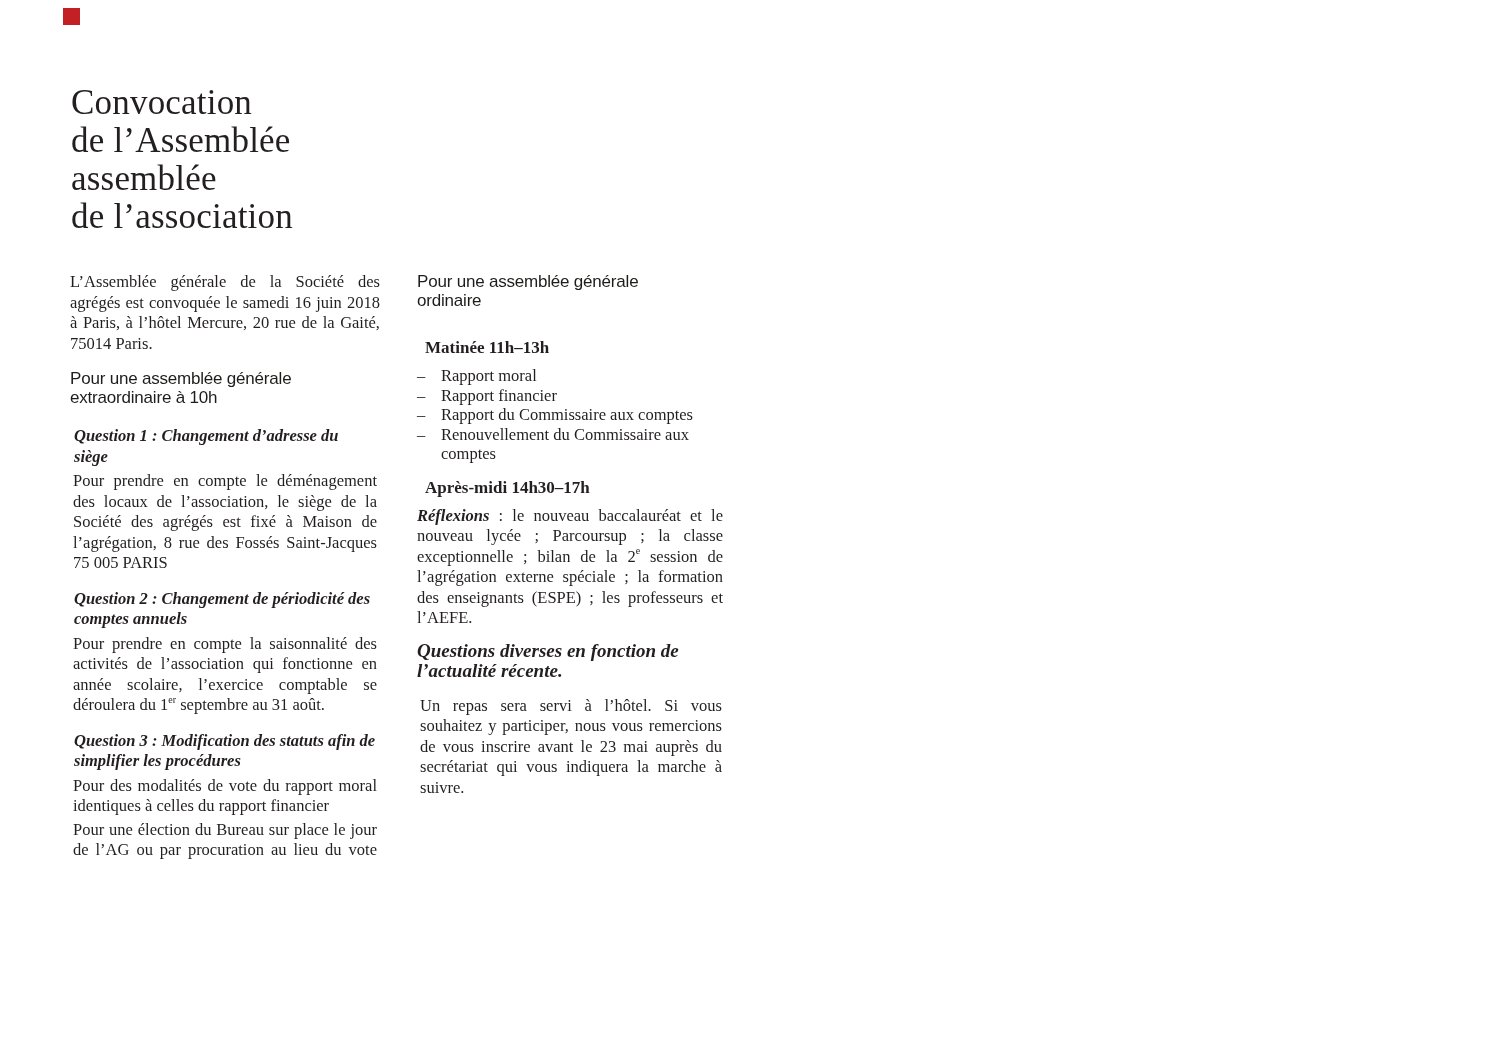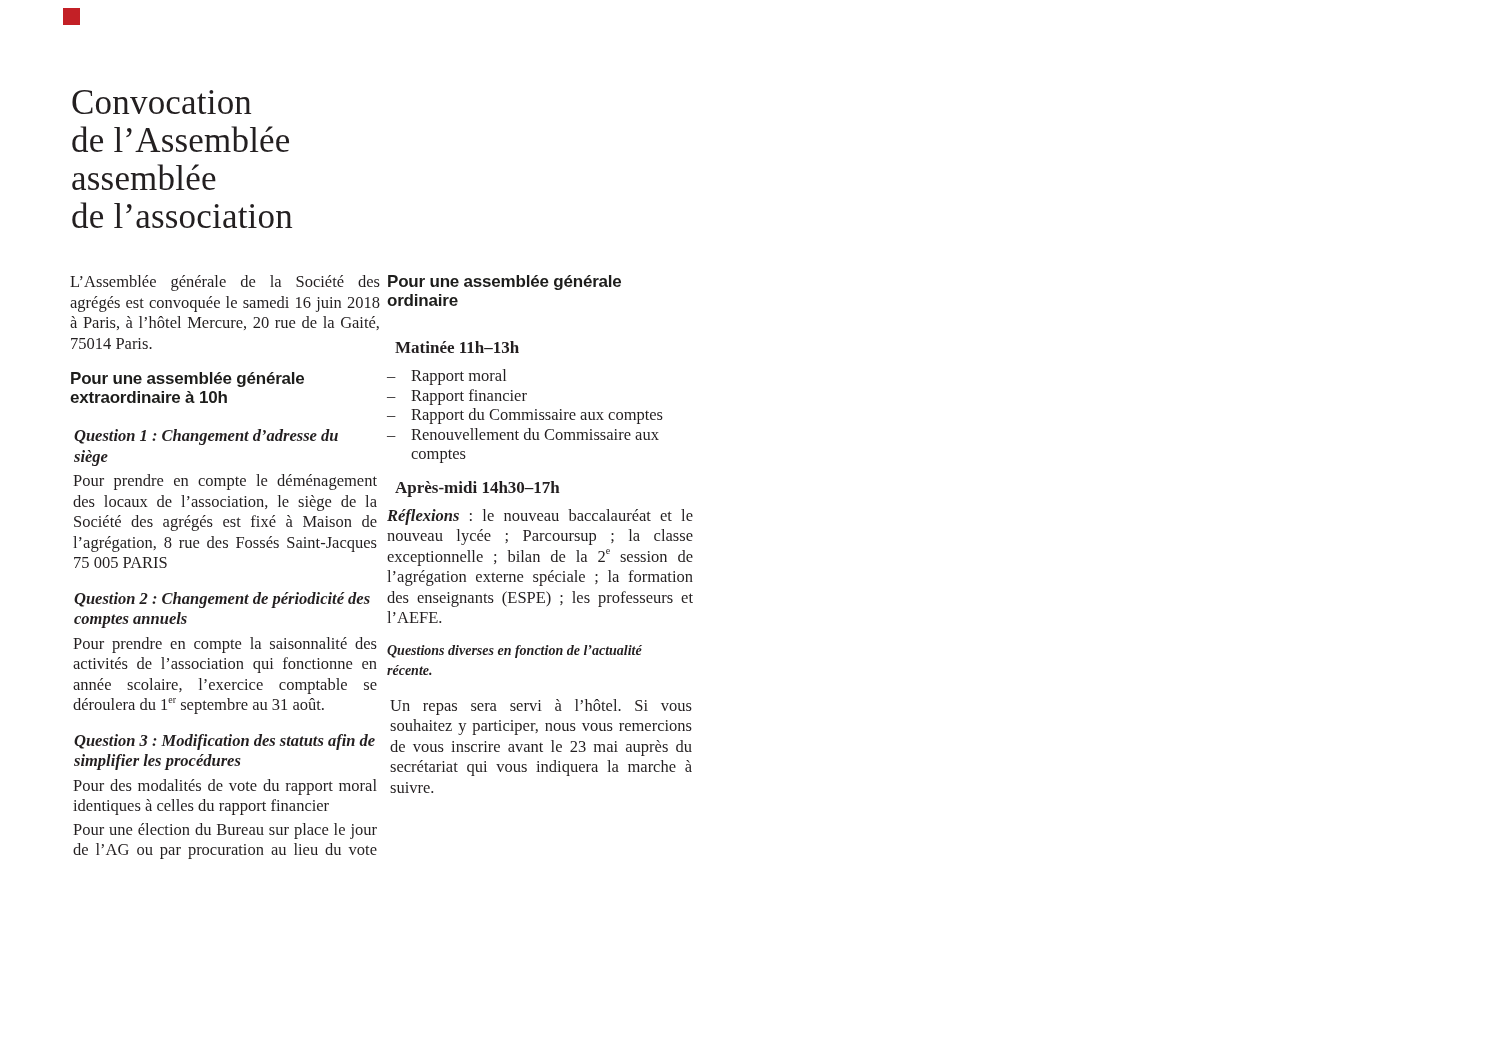--- a/index.html
+++ b/index.html
@@ -29,38 +29,38 @@
     font-size: 35px;
     line-height: 38px;
     letter-spacing: 0.2px;
     color: #231f20;
   }
   .columns {
     position: absolute;
     left: 70px;
     top: 272px;
     display: flex;
-    gap: 7px;
+    gap: 37px;
     justify-content: space-between;
   }
   .col-left  { width: 310px; }
   .col-right { width: 308px; }
 
   .body {
     font-size: 16.5px;
     line-height: 20.5px;
     margin: 3px;
   }
   .just { text-align: justify; }
 
   .sans-heading {
     font-family: "Liberation Sans", sans-serif;
     font-size: 17px;
     line-height: 19px;
-    font-weight: 700;
+    font-weight: 400;
     color: #1d1d1b;
     margin: 0;
     letter-spacing: -0.2px;
   }
   .col-left  .intro        { margin: 0 0 15px 0; }
   .col-left  .sans-heading { margin: 0 0 19px 0; }
   .col-right .sans-heading { margin: 0 0 27px 0; }
 
   .q { margin: 0 0 15px 0; }
   .q-heading {
@@ -82,21 +82,21 @@
     padding: 0;
   }
   .agenda li {
     display: flex;
     font-size: 16.5px;
     line-height: 19.5px;
   }
   .agenda .dash { flex: 0 0 24px; }
   .afternoon-para { margin: 0 2px 12px 0; }
   .misc-heading {
-    font-size: 14px;
+    font-size: 19px;
     line-height: 20.5px;
     font-weight: 700;
     font-style: italic;
     margin: 0 12px 14px 0;
   }
   .lead { font-weight: 700; font-style: italic; }
   .bold-run { font-weight: 700; }
   sup {
     font-size: 10px;
     line-height: 0;

